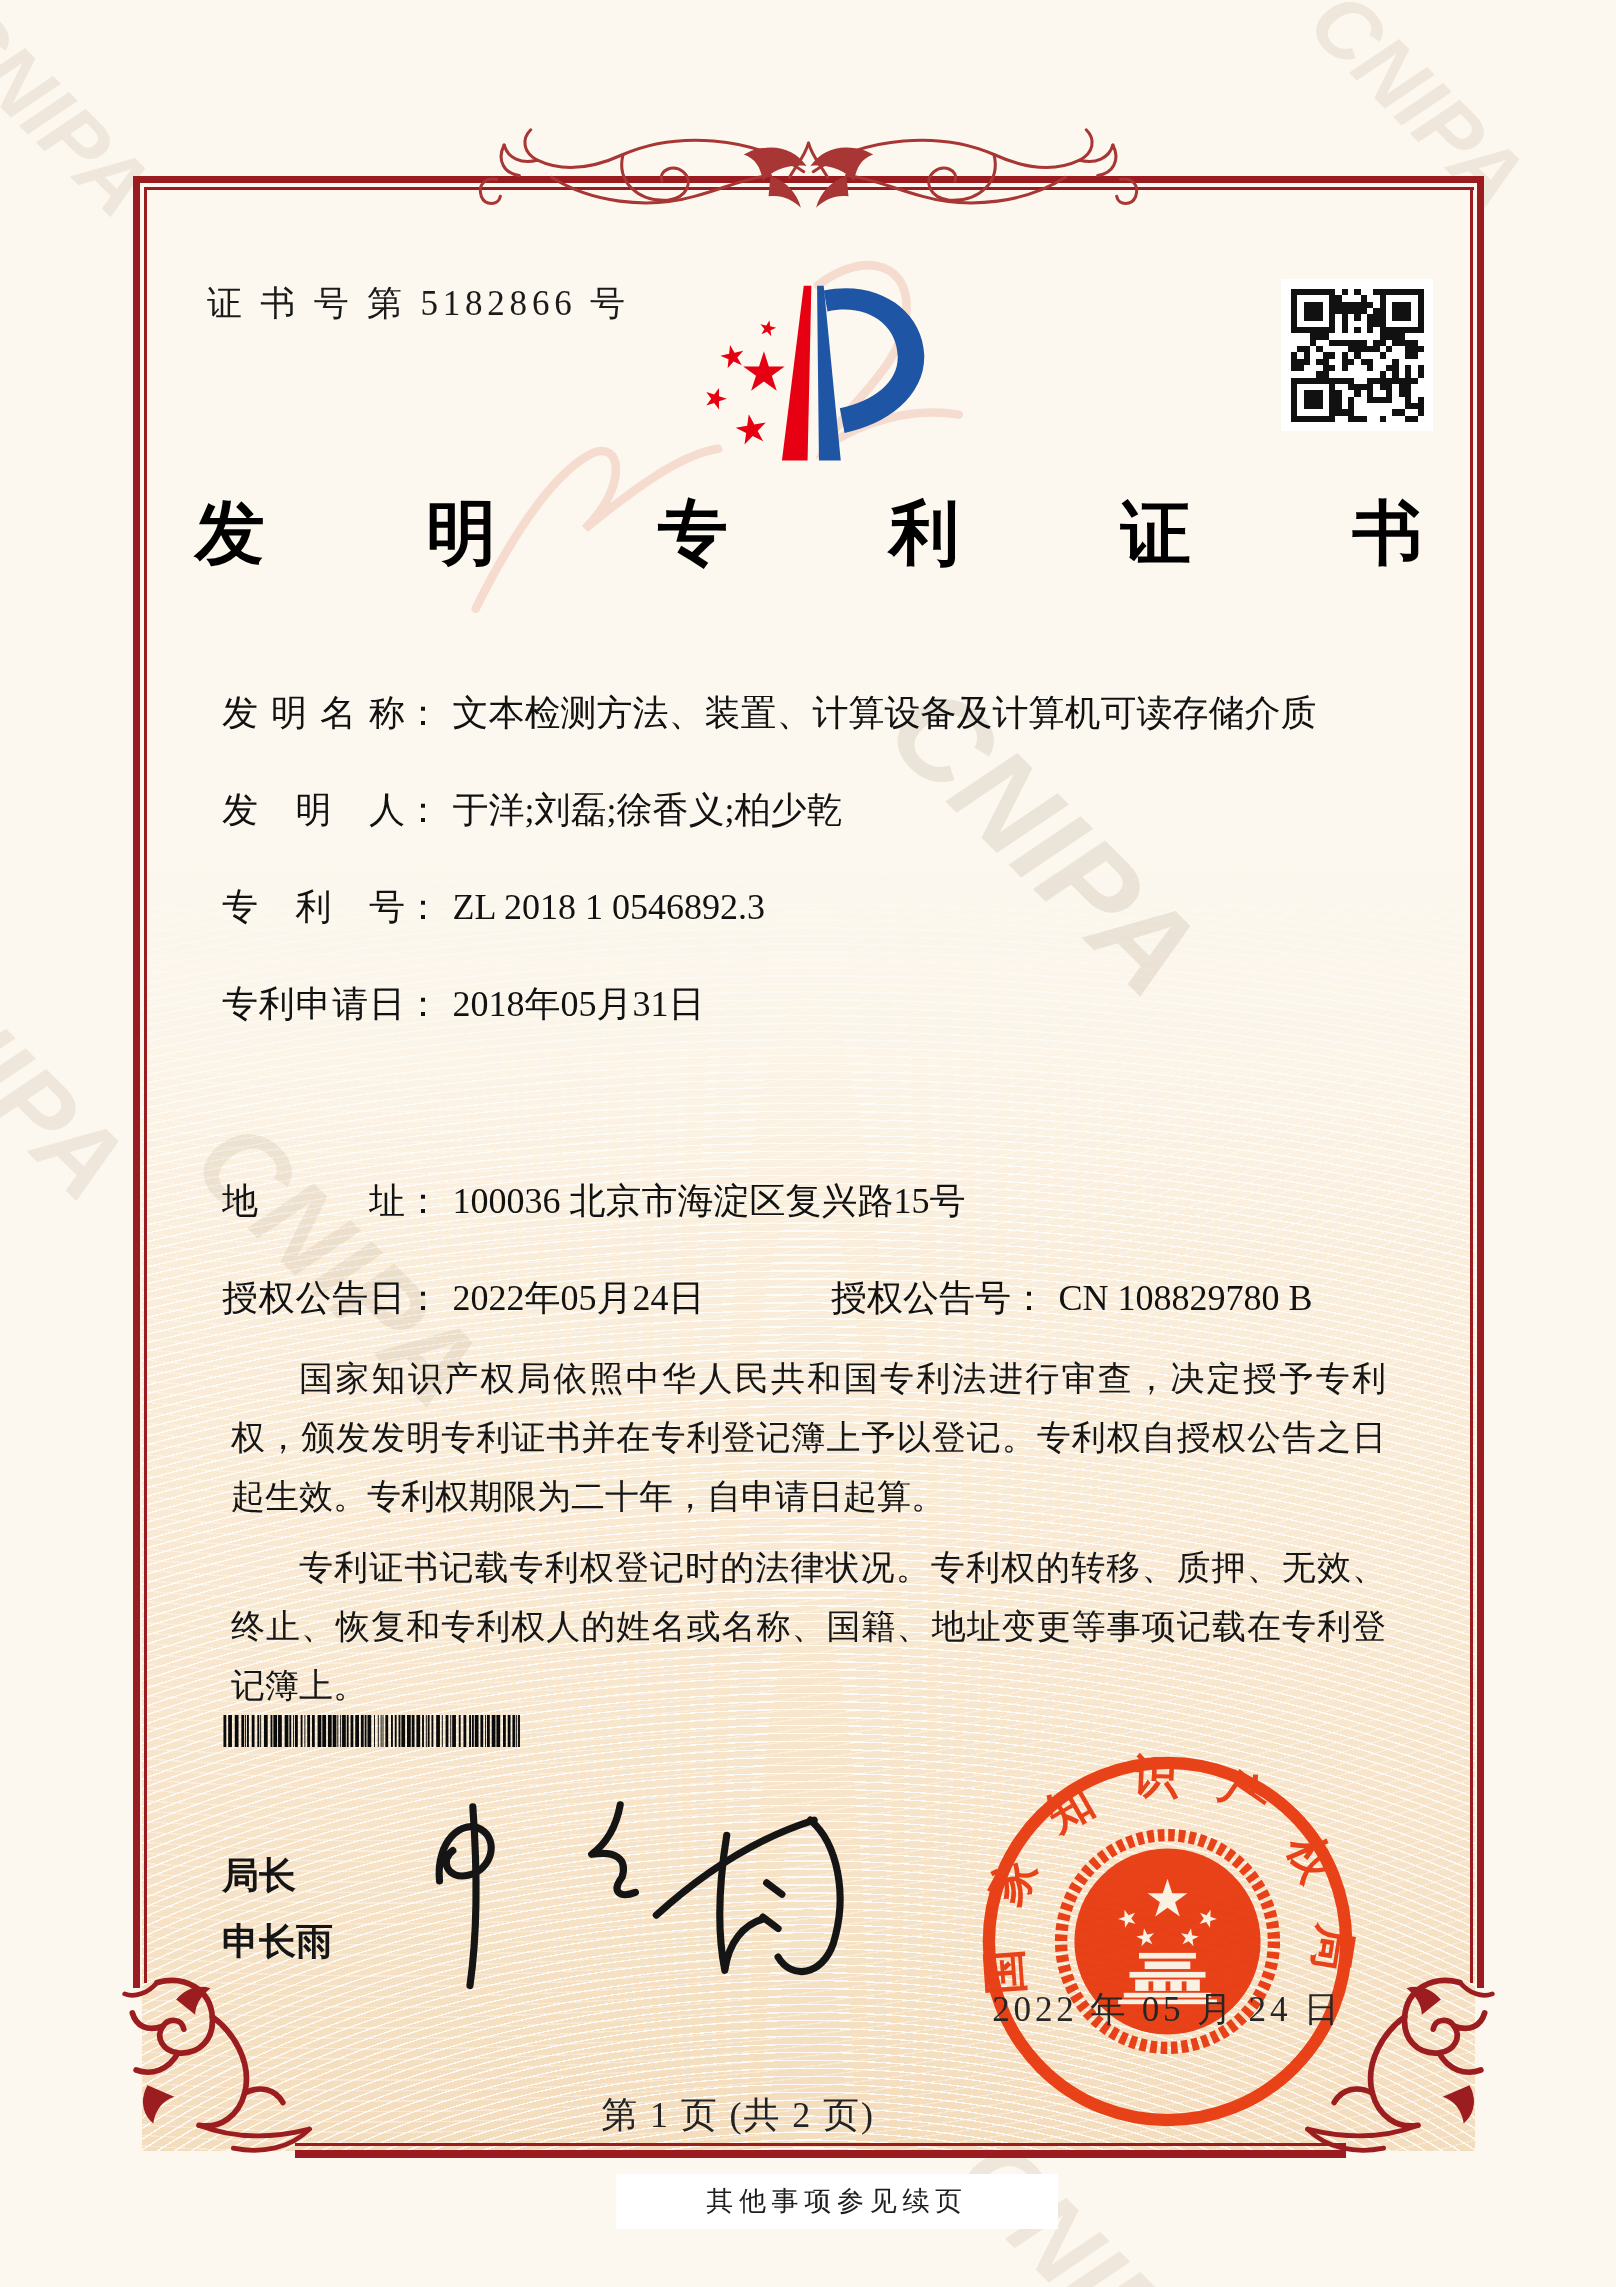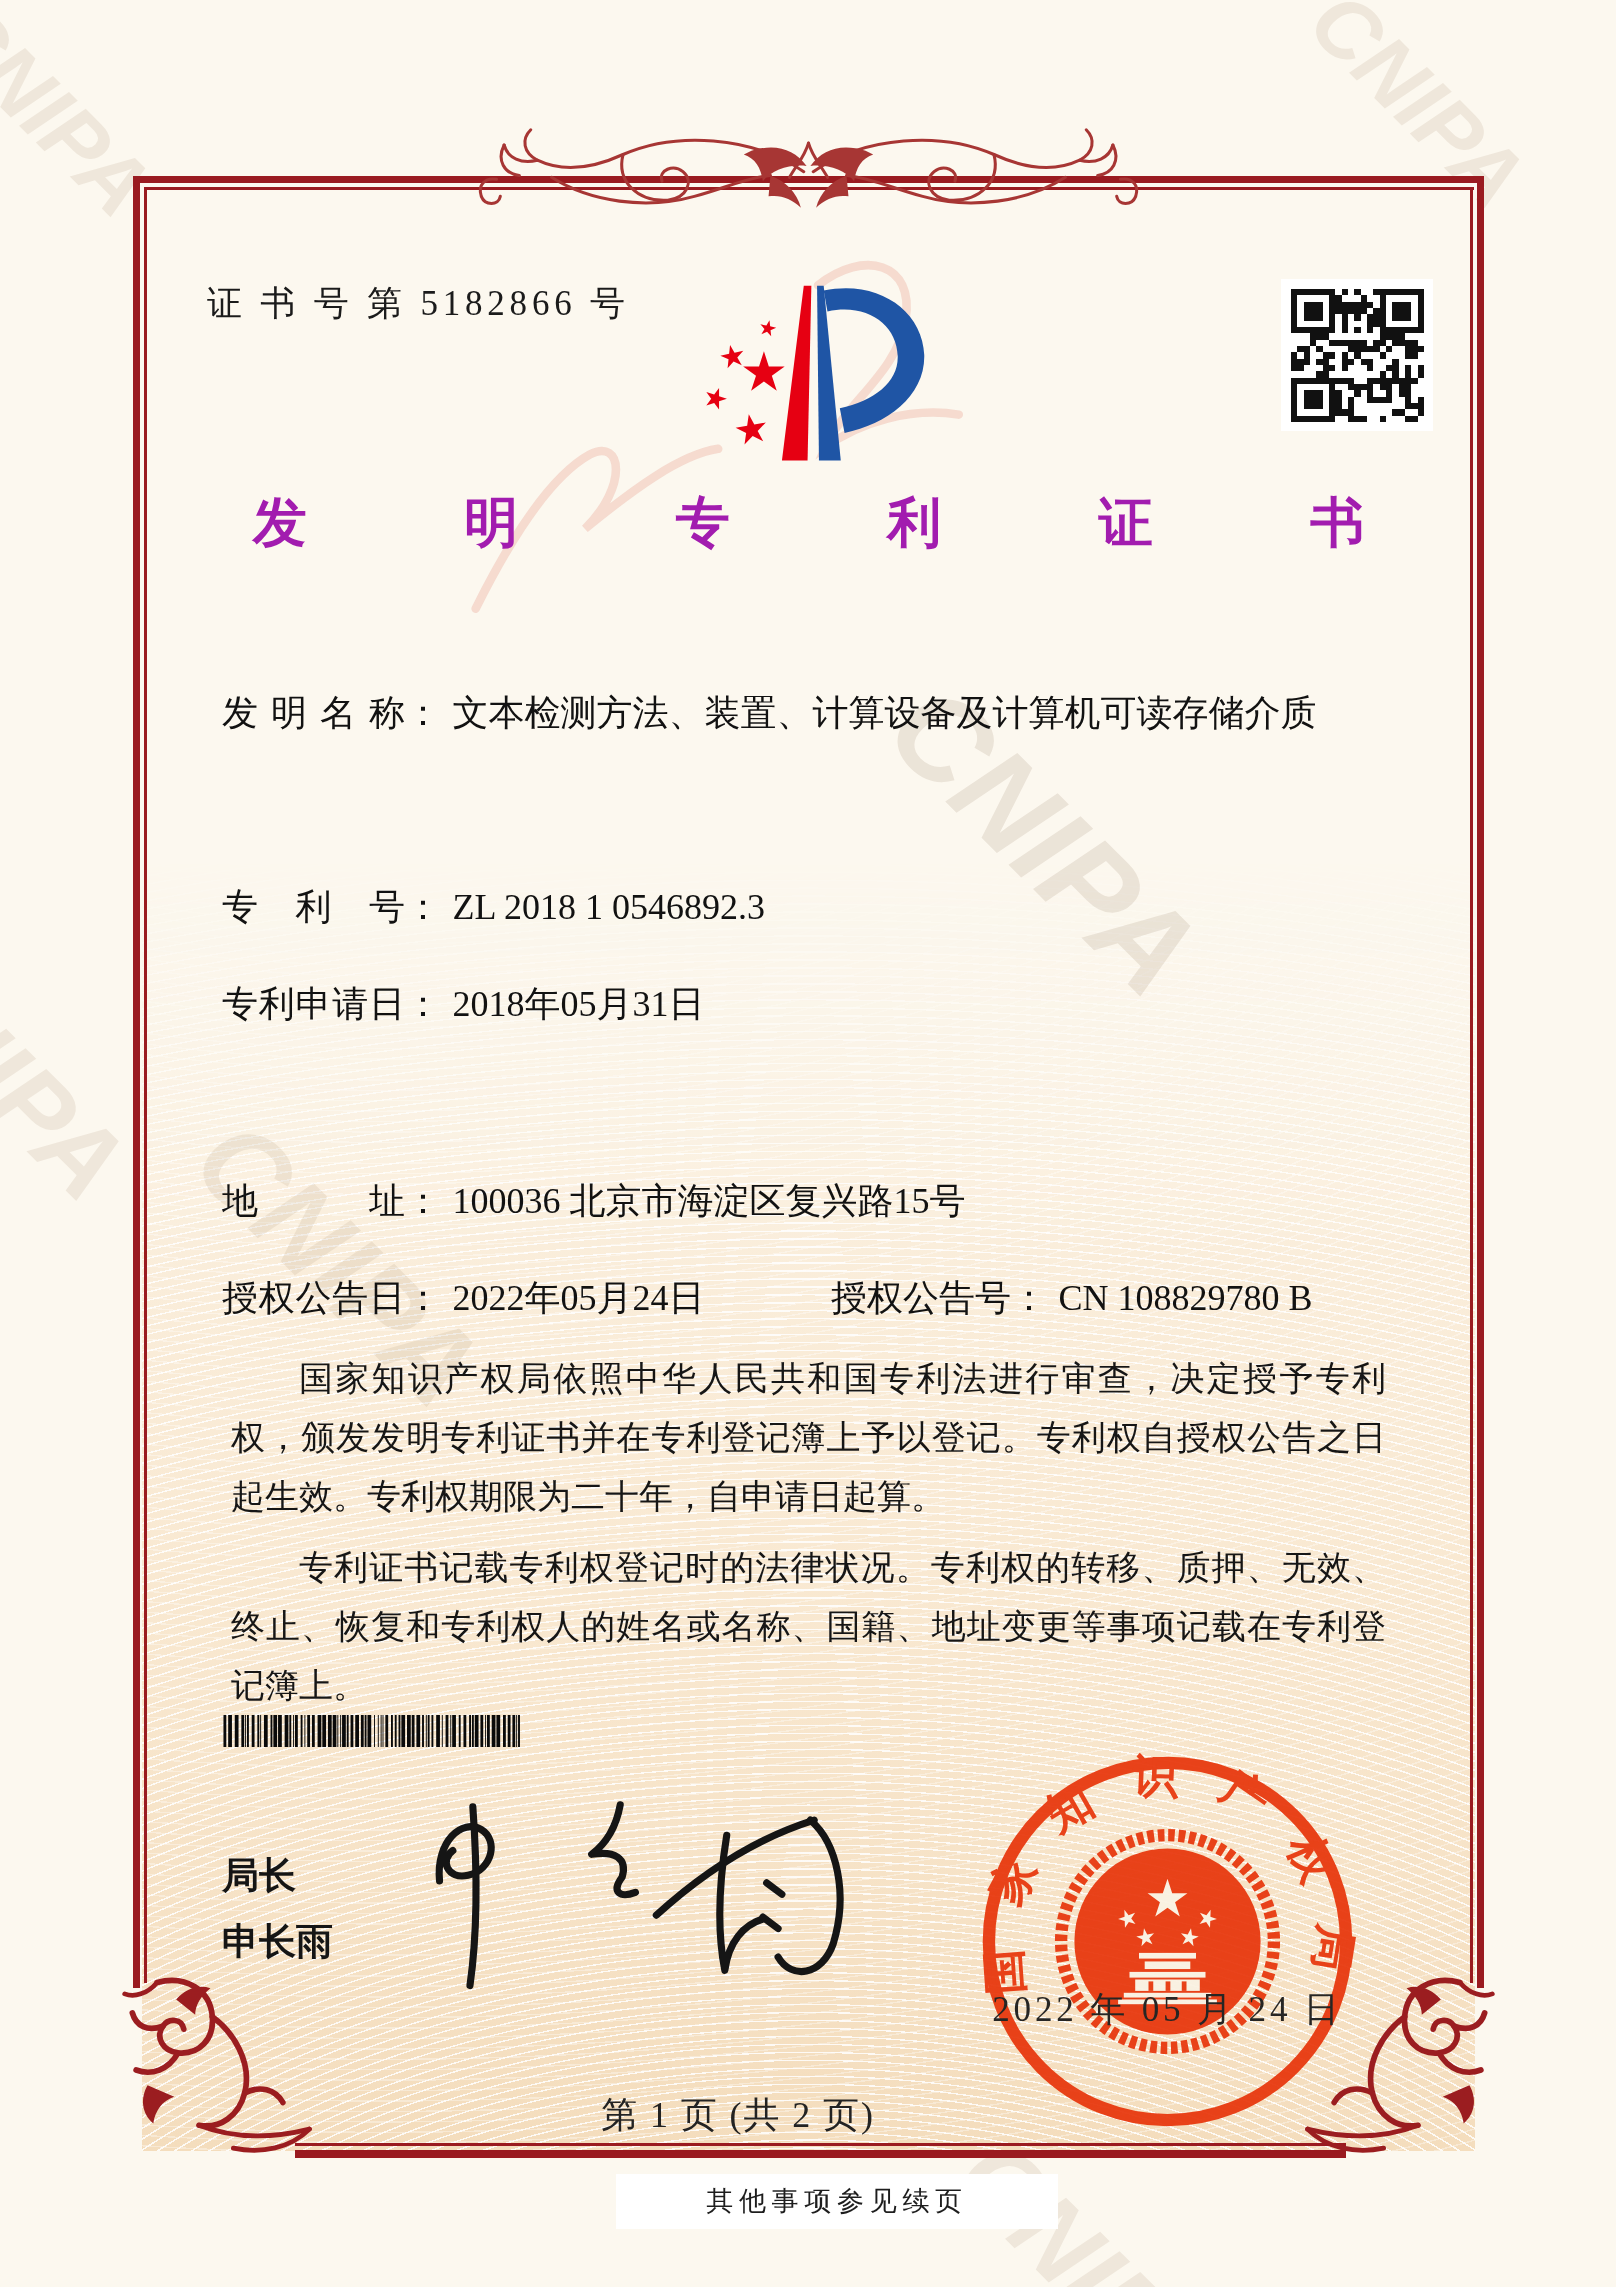--- a/index.html
+++ b/index.html
@@ -22,21 +22,21 @@
       transform:rotate(45deg);transform-origin:left top;white-space:nowrap;}
 
   
   .bl{background:#9a1b20;}
 
   
   #certno{left:207px;top:280px;font-size:35px;letter-spacing:4.8px;color:#1b1b1b;}
 
   
   #title-wrap{left:133px;top:487px;width:1351px;text-align:center;}
-  #title-wrap span{display:inline-block;font-size:54px;font-weight:bold;letter-spacing:72px;margin-right:-72px;color:#a21caf;}
+  #title-wrap span{display:inline-block;font-size:70px;font-weight:bold;letter-spacing:72px;margin-right:-72px;color:#000000;}
 
   
   .frow{position:absolute;left:222px;font-size:36px;white-space:nowrap;color:#121212;}
   .flabel{display:inline-block;width:183px;text-align:justify;text-align-last:justify;}
   .fval{margin-left:11.4px;}
   .grant{position:absolute;left:609px;top:0;}
 
   
   #paras{left:219px;top:1337px;width:1179px;font-size:34px;line-height:59px;text-align:justify;color:#161616;}
   #paras p{margin:12px;text-indent:68px;}
@@ -308,20 +308,23 @@
       </svg>
   </div>
 
   <div class="abs" id="title-wrap">
     <span>发 明 专 利 证 书</span>
   </div>
 
   <div class="frow" style="top:689px">
     <span class="flabel">发明名称</span><span>：</span><span class="fval">文本检测方法、装置、计算设备及计算机可读存储介质</span>
   </div>
+  <div class="frow" style="top:786px">
+    <span class="flabel">发明人</span><span>：</span><span class="fval">于洋;刘磊;徐香义;柏少乾</span>
+  </div>
   <div class="frow" style="top:883px">
     <span class="flabel">专利号</span><span>：</span><span class="fval">ZL 2018 1 0546892.3</span>
   </div>
   <div class="frow" style="top:980px">
     <span class="flabel">专利申请日</span><span>：</span><span class="fval">2018年05月31日</span>
   </div>
   <div class="frow" style="top:1177px">
     <span class="flabel">地址</span><span>：</span><span class="fval">100036 北京市海淀区复兴路15号</span>
   </div>
   <div class="frow" style="top:1274px">

